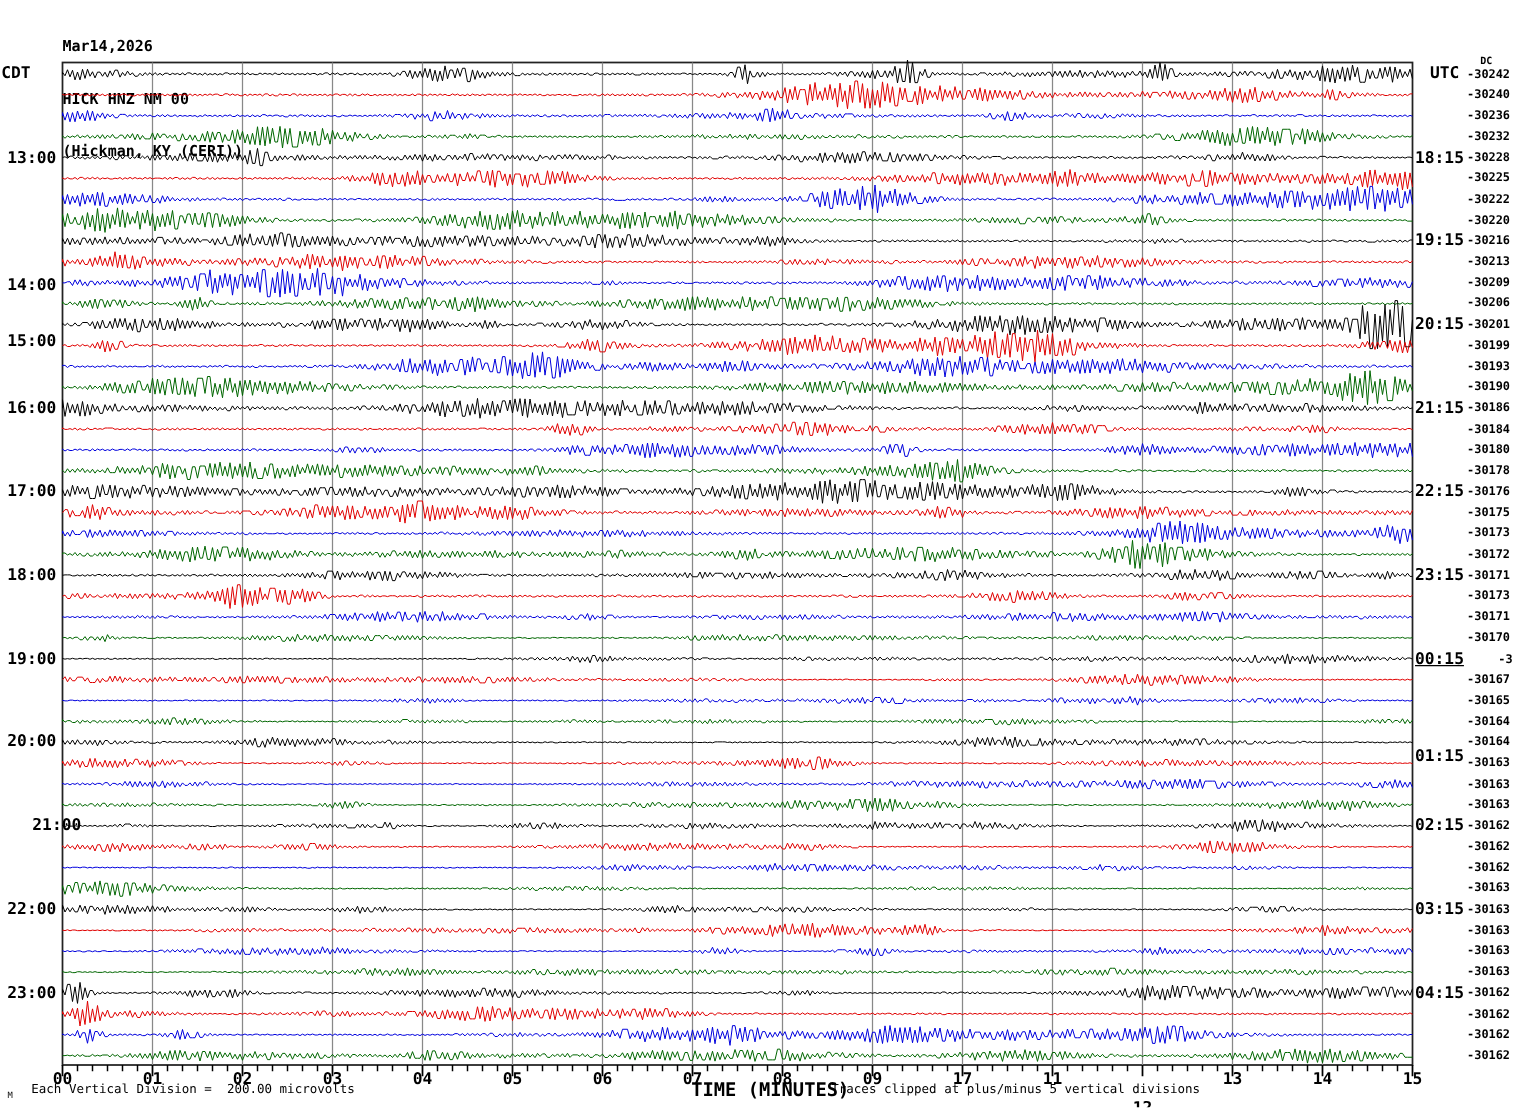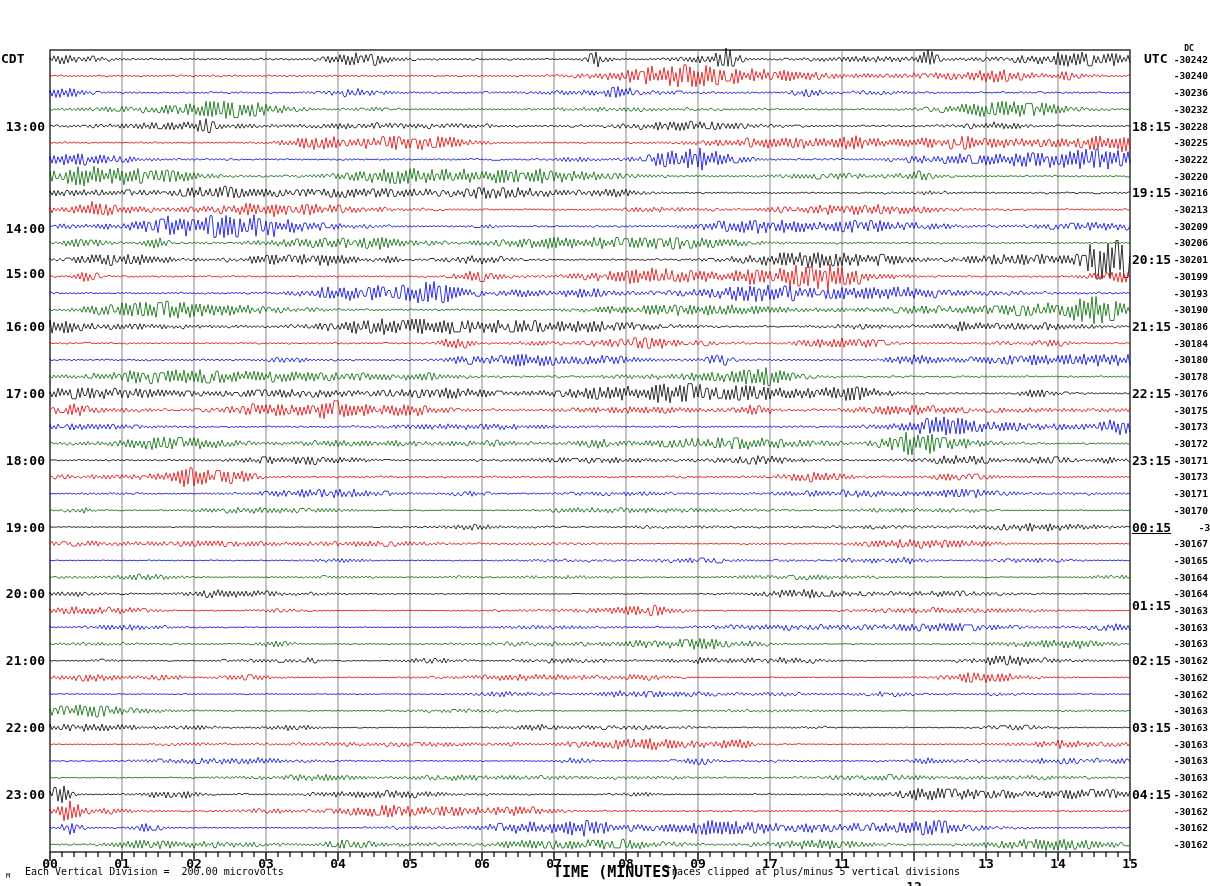--- a/index.html
+++ b/index.html
@@ -19,20 +19,25 @@
   .footer-scale{position:absolute;left:25px;top:866px;font-size:10px;white-space:pre;}
   .footer-xlabel{position:absolute;left:553px;top:863px;font-weight:bold;font-size:15px;white-space:pre;}
   .footer-clip{position:absolute;left:665px;top:866px;font-size:10px;white-space:pre;}
   .corner-glyph{position:absolute;left:6px;top:872px;font-size:7px;}
 </style>
 </head>
 <body>
 
 <div class="page">
 
+  <div class="titleblock">
+    <div>Mar14,2026</div>
+    <div>HICK HNZ NM 00</div>
+    <div>(Hickman, KY (CERI))</div>
+  </div>
 
   <div class="unit-label cdt">CDT</div>
   <div class="unit-label utc">UTC</div>
   <div class="dc-header">DC</div>
 
   <svg id="plot" width="1210" height="886">
       <rect x="50" y="50" width="1080" height="802" fill="none" stroke="#222222" stroke-width="1.4"></rect>
       <line x1="122" y1="50" x2="122" y2="852" stroke="#888888" stroke-width="1"></line>
       <line x1="194" y1="50" x2="194" y2="852" stroke="#888888" stroke-width="1"></line>
       <line x1="266" y1="50" x2="266" y2="852" stroke="#888888" stroke-width="1"></line>
@@ -190,21 +195,21 @@
 
   <div id="leftLabels">
       <div class="row-left" style="top: 118.523px;">13:00</div>
       <div class="row-left" style="top: 185.356px; margin-top: 36px;">14:00</div>
       <div class="row-left" style="top: 266px;">15:00</div>
       <div class="row-left" style="top: 319.023px;">16:00</div>
       <div class="row-left" style="top: 385.856px;">17:00</div>
       <div class="row-left" style="top: 452.69px;">18:00</div>
       <div class="row-left" style="top: 519.523px;">19:00</div>
       <div class="row-left" style="top: 586.356px;">20:00</div>
-      <div class="row-left" style="top: 653.19px;">21:00</div>
+      <div class="row-left" style="top: 653.19px; padding-left: 20px;">21:00</div>
       <div class="row-left" style="top: 720.023px;">22:00</div>
       <div class="row-left" style="top: 786.856px;">23:00</div>
     </div>
   <div id="rightLabels">
       <div class="row-right" style="top: 118.523px;">18:15</div>
       <div class="row-right" style="top: 185.356px;">19:15</div>
       <div class="row-right" style="top: 252.19px;">20:15</div>
       <div class="row-right" style="top: 319.023px;">21:15</div>
       <div class="row-right" style="top: 385.856px;">22:15</div>
       <div class="row-right" style="top: 452.69px;">23:15</div>

